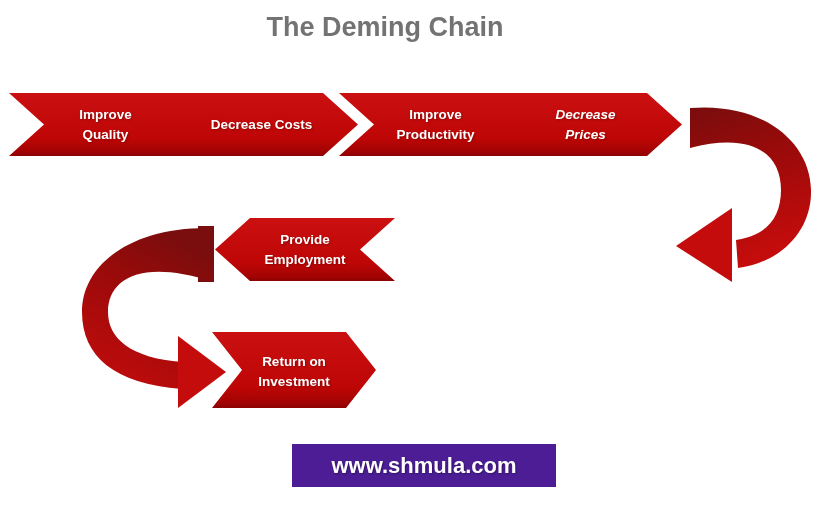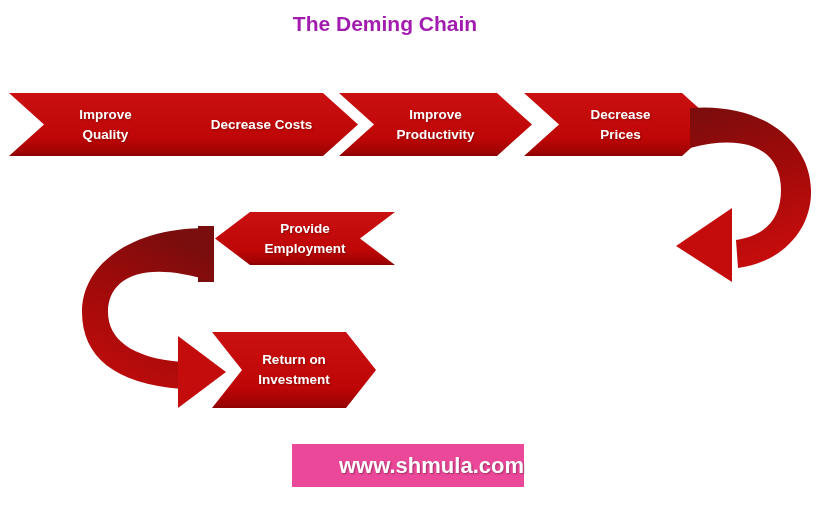--- a/index.html
+++ b/index.html
@@ -1,41 +1,41 @@
 <!DOCTYPE html>
 <html><head>
 <meta charset="utf-8">
 <style>
   html,body{margin:0;padding:0;background:#fff;}
   #page{position:relative;width:821px;height:506px;background:#ffffff;overflow:hidden;
         font-family:"Liberation Sans", sans-serif;}
   .title{position:absolute;left:235px;top:12px;width:300px;text-align:center;
-         font-size:21px;font-weight:bold;color:#a21caf;}
+         font-size:27px;font-weight:bold;color:#737373;}
   .chev{position:absolute;display:flex;align-items:center;justify-content:center;
         text-align:center;color:#fff;font-weight:bold;font-size:13.5px;line-height:20px;
         white-space:pre-line;text-shadow:1px 1px 2px rgba(80,0,0,0.45);
         background:linear-gradient(180deg,#ca1010 0%,#bf0606 72%,#a00303 94%,#8c0202 100%);}
   .chev.right{clip-path:polygon(0 0, calc(100% - 35px) 0, 100% 50%, calc(100% - 35px) 100%, 0 100%, 35px 50%);
               padding:0 38px;box-sizing:border-box;}
   .chev.left{clip-path:polygon(0 50%, 35px 0, 100% 0, calc(100% - 35px) 50%, 100% 100%, 35px 100%);
              padding:0 38px;box-sizing:border-box;}
   .chev.big{clip-path:polygon(0 0, calc(100% - 30px) 0, 100% 50%, calc(100% - 30px) 100%, 0 100%, 30px 50%);
-            padding:4px 34px;box-sizing:border-box;}
+            padding:16px 34px;box-sizing:border-box;align-items:flex-end;}
   
   .r1{top:93px;height:63px;width:193px;}
-  .c1{left:9px;} .c2{left:165px;} .c3{left:339px;} .c4{left:524px;}
+  .c1{left:9px;} .c2{left:165px;} .c3{left:339px;} .c4{left:489px;font-style:italic;}
   
-  .r2{top:212px;height:53px;width:180px;align-items:center;}
+  .r2{top:218px;height:63px;width:180px;align-items:center;}
   .c5{left:215px;} .c6{left:372px;} .c7{left:529px;}
   
   .c8{left:212px;top:332px;width:164px;height:76px;}
   .curve{position:absolute;}
-  .footer{position:absolute;left:292px;top:444px;width:232px;height:43px;
-          background:#ec4899;color:#fff;font-weight:bold;font-size:22px;
-          display:flex;align-items:center;justify-content:flex-end;
+  .footer{position:absolute;left:292px;top:444px;width:264px;height:43px;
+          background:#4c1d95;color:#fff;font-weight:bold;font-size:22px;
+          display:flex;align-items:center;justify-content:center;
           text-shadow:1px 1px 2px rgba(0,0,0,0.35);}
 </style>
 </head>
 <body>
 
 <div id="page">
 
   <div class="title">The Deming Chain</div>
 
   <div class="chev right r1 c1">

